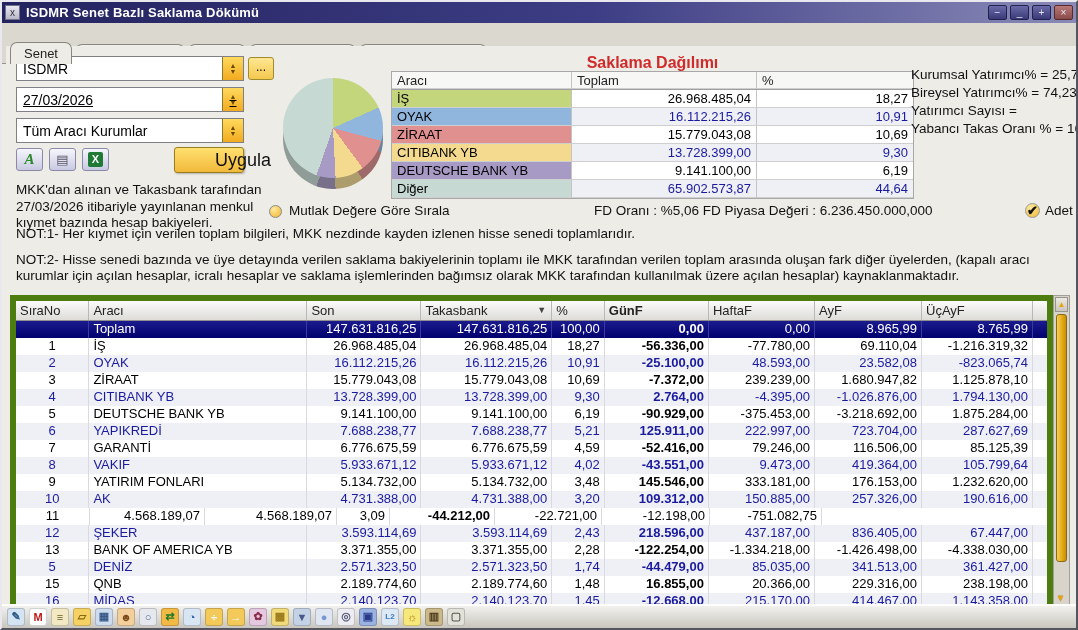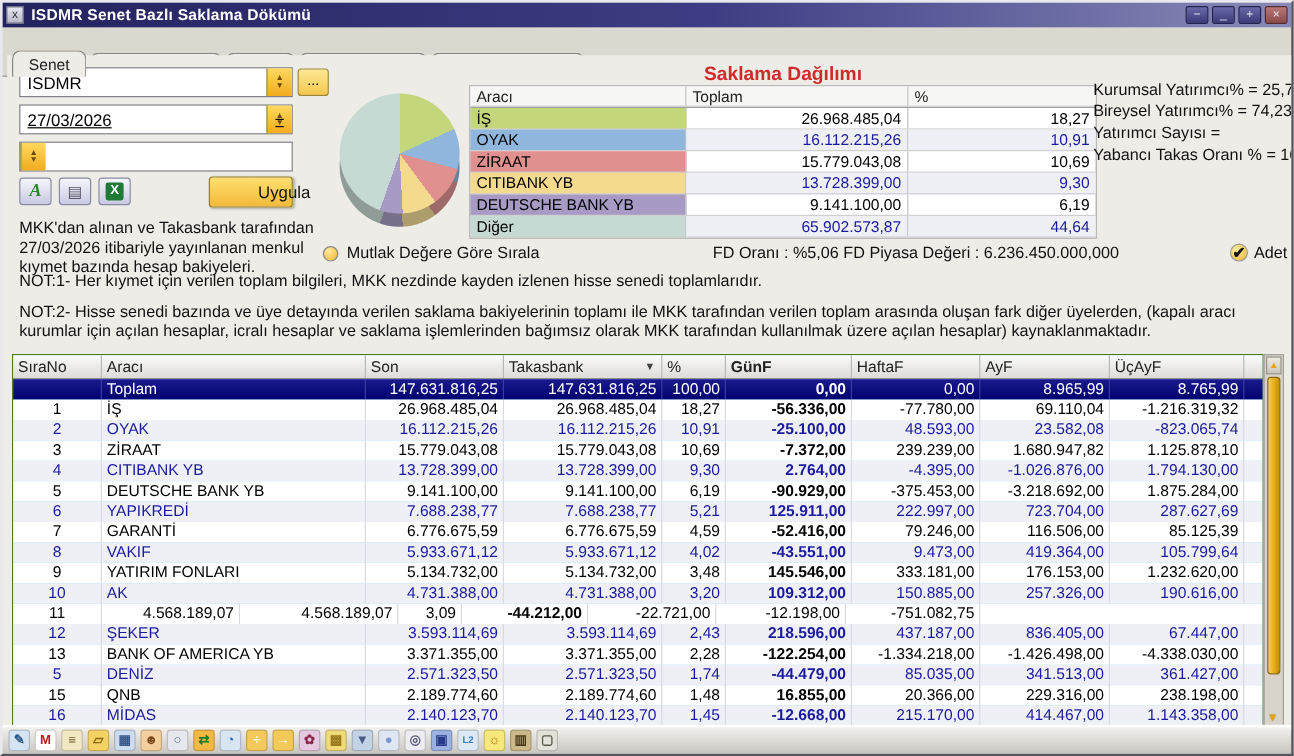--- a/index.html
+++ b/index.html
@@ -30,21 +30,21 @@
            border:1px solid #7f7f86; display:flex; align-items:center; }
   .combo .val { flex:1; font-size:14px; padding:0 6px; color:#000; }
   .combo .spin { width:21px; height:100%; background:linear-gradient(#ffd95e,#f2ab1f);
            border-left:1px solid #8a7a30; display:flex; flex-direction:column; align-items:center; justify-content:center;
            color:#6a4a00; font-size:7px; line-height:6px; }
   .mini-btn { position:absolute; width:27px; height:23px; background:linear-gradient(#f6f6fd,#c9c9e2);
            border:1px solid #8a8aa8; border-radius:3px; display:flex; align-items:center; justify-content:center; font-size:13px; }
   .dots-btn { position:absolute; width:26px; height:23px; background:linear-gradient(#ffe793,#f3c84e);
            border:1px solid #a08a30; border-radius:3px; text-align:center; line-height:18px; font-size:12px; }
   .apply-btn { position:absolute; width:70px; height:26px; background:linear-gradient(#ffe070,#f2b93a);
-           border:1px solid #9a7d1e; border-radius:3px; font-size:14px; color:#111; text-align:center; line-height:24px;
+           border:1px solid #9a7d1e; border-radius:3px; font-size:18px; color:#111; text-align:center; line-height:24px;
            box-shadow:1px 1px 2px rgba(0,0,0,.25);padding-left:40px; }
   .icon-a { color:#2a8a2a; font-family:"Liberation Serif",serif; font-style:italic; font-weight:bold; font-size:15px; }
   .icon-print { color:#556; font-size:13px; }
   .icon-xls { background:#1f7a36; color:#fff; width:15px; height:15px; border-radius:2px; font-size:11px; font-weight:bold; line-height:15px; text-align:center; }
   .info-text { position:absolute; font-size:13.5px; color:#111; line-height:16.5px; }
   
   .pie-wrap { position:absolute; }
   .pie-depth { position:absolute; width:100px; height:100px; border-radius:50%; top:11px; filter:brightness(.72) saturate(.9); }
   .pie-main  { position:absolute; width:100px; height:100px; border-radius:50%; top:0; }
   
@@ -61,21 +61,21 @@
   .stats { position:absolute; font-size:13.5px; color:#111; line-height:18px; white-space:nowrap; }
   
   .radio-dot { position:absolute; width:13px; height:13px; border-radius:50%;
                background:radial-gradient(circle at 35% 30%,#ffe9a0,#f0b428); border:1px solid #8a8a8a; }
   .inline-label { position:absolute; font-size:13.5px; color:#111; white-space:nowrap; }
   .check-dot { position:absolute; width:15px; height:15px; border-radius:50%;
                background:radial-gradient(circle at 35% 30%,#ffe9a0,#edb832); border:1px solid #999;
                color:#111; font-size:13px; font-weight:bold; line-height:14px; text-align:center; }
   .note { position:absolute; font-size:13.5px; color:#111; line-height:16px; width:1058px; }
   
-  .main-table { position:absolute; background:#7dd3fc; border:1px solid #4d7c0f; font-size:13px; }
+  .main-table { position:absolute; background:#a21caf; border:6px solid #4d7c0f; font-size:13px; }
   .mrow { display:flex; height:17px; line-height:16px; }
   .mrow.header { height:20px; line-height:19px; background:linear-gradient(#fbfbfb,#dddcd7); border-bottom:1px solid #8f8f8f; font-size:13px; color:#222; }
   .mrow > div { padding:0 4px; border-right:1px solid #d9d9e2; overflow:hidden; white-space:nowrap; }
   .mrow.header > div { border-right:1px solid #b8b8b8; position:relative; }
   .c0{width:74px; text-align:center;} .c1{width:220px;} .c2{width:115px; text-align:right;}
   .c3{width:132px; text-align:right;} .c4{width:53px; text-align:right;} .c5{width:105px; text-align:right;font-weight:bold;}
   .c6{width:107px; text-align:right;} .c7{width:108px; text-align:right;} .c8{width:112px; text-align:right;}
   .c9{width:14px; border-right:none !important;}
   .mrow.header .c0,.mrow.header .c2,.mrow.header .c3,.mrow.header .c4,.mrow.header .c5,.mrow.header .c6,.mrow.header .c7,.mrow.header .c8 { text-align:left; }
   .sort-arrow { position:absolute; right:5px; top:0; font-size:9px; color:#444; }
@@ -132,20 +132,21 @@
 
     <div class="combo" style="left:10px; top:41px;text-decoration:underline;">
       <div class="val">27/03/2026</div>
       <div class="spin">
           <span>▲</span>
           <span>▼</span>
         </div>
     </div>
 
     <div class="combo" style="left:10px; top:72px;">
+      <div class="val">Tüm Aracı Kurumlar</div>
       <div class="spin">
           <span>▲</span>
           <span>▼</span>
         </div>
     </div>
 
     <div class="mini-btn" style="left:10px; top:102px;">
       <span class="icon-a">A</span>
     </div>
     <div class="mini-btn" style="left:43px; top:102px;">

